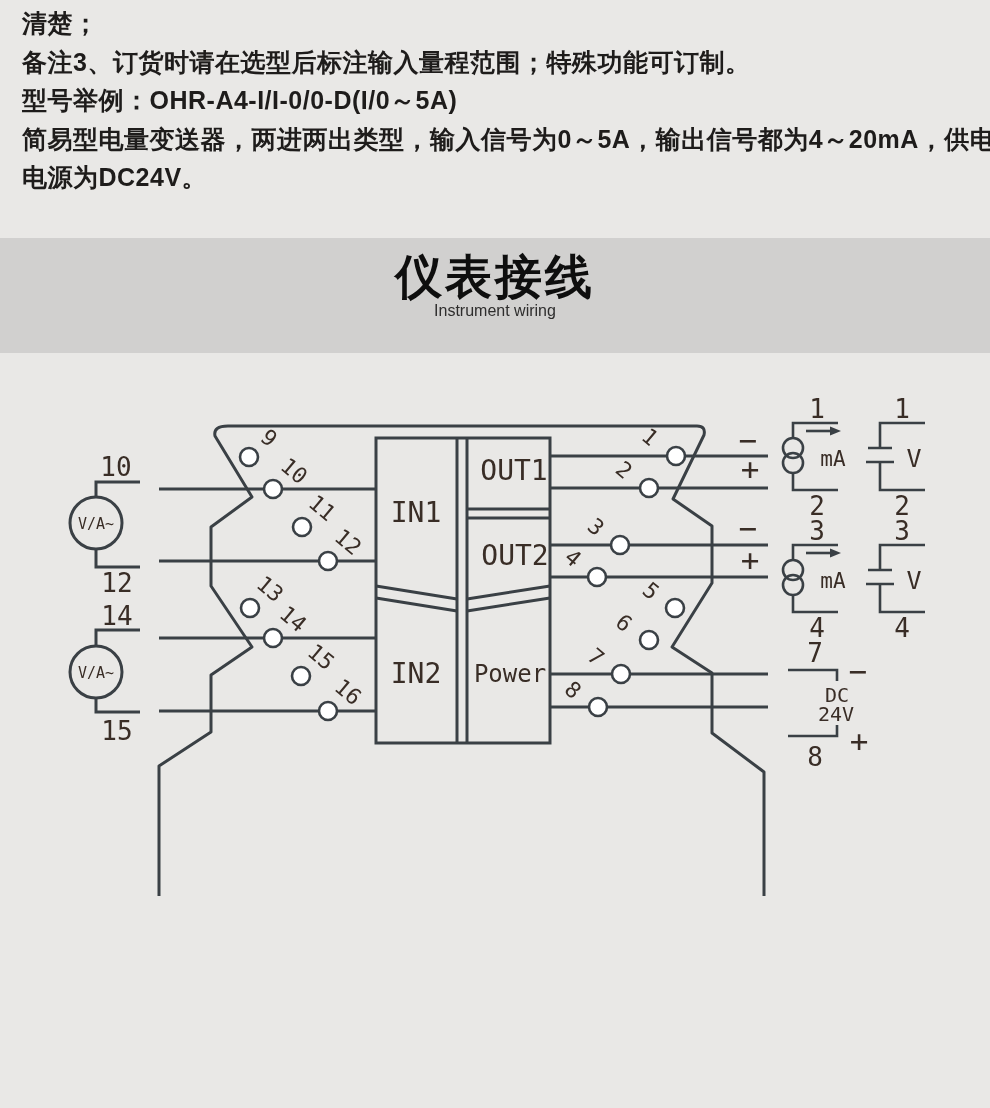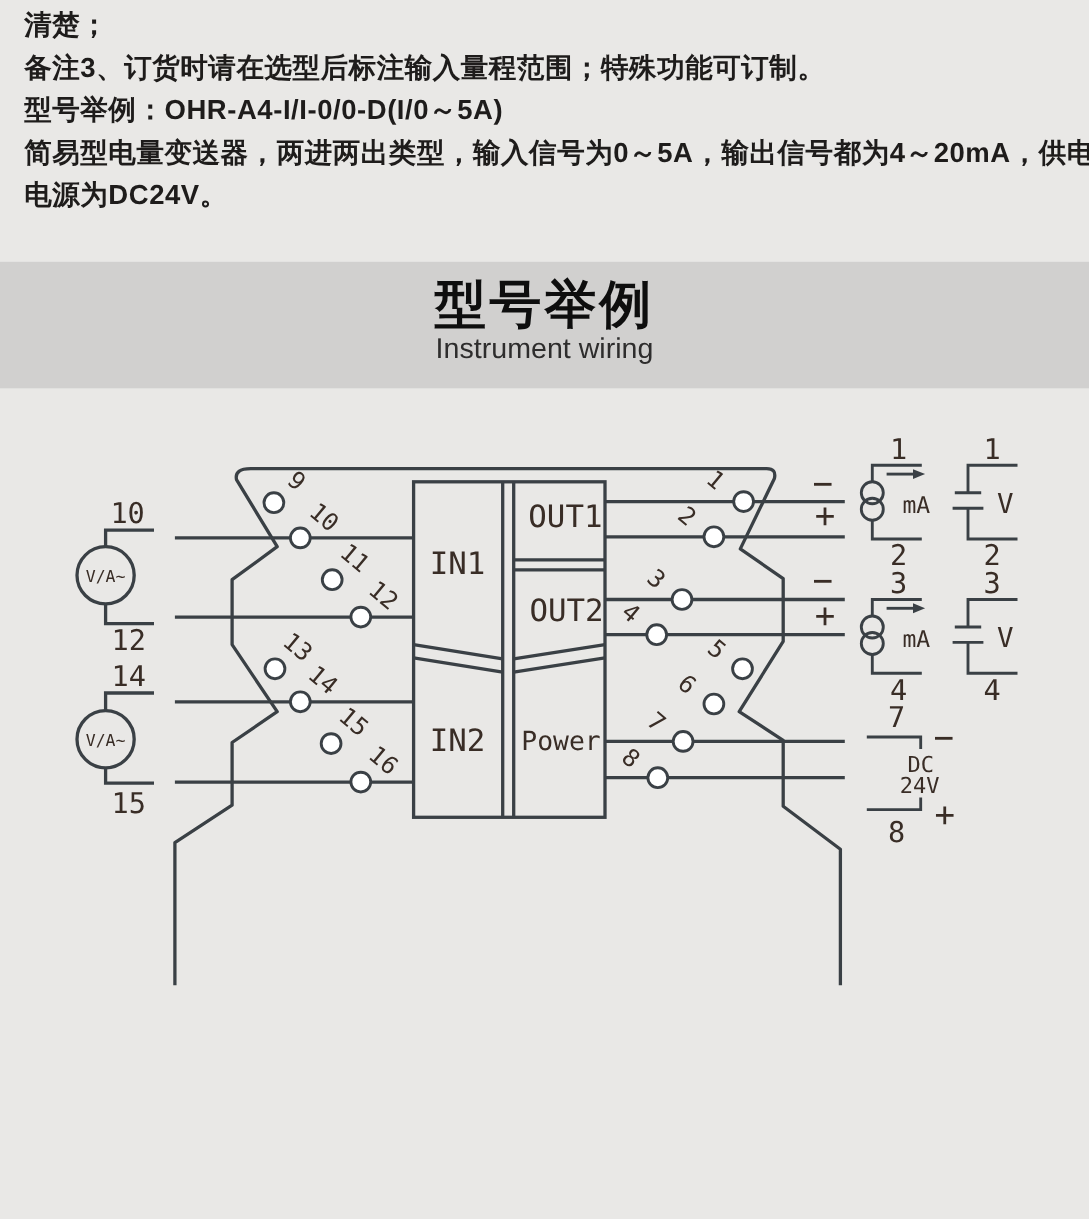--- a/index.html
+++ b/index.html
@@ -4,21 +4,21 @@
 <style>
   html,body { margin:0; padding:0; background:#e9e8e6; }
   .page { position:relative; width:990px; height:896px; background:#e9e8e6; overflow:hidden;
           font-family:"Liberation Sans", sans-serif; }
   .notes { position:absolute; left:22px; top:4px; font-size:25px; font-weight:bold;
            color:#1e1c1b; line-height:38.5px; letter-spacing:0.5px; white-space:nowrap; }
   .banner { position:absolute; left:0; top:238px; width:990px; height:115px;
             background:#d1d0cf; text-align:center; }
   .banner-cn { font-size:47px; font-weight:bold; color:#0e0e0e; margin:0; padding-top:15px;
                line-height:1.0; letter-spacing:3px; }
-  .banner-en { font-size:26px; color:#2e2d2d; margin:0; padding-top:3px; line-height:1.0; }
+  .banner-en { font-size:16px; color:#2e2d2d; margin:0; padding-top:3px; line-height:1.0; }
   svg.diagram { position:absolute; left:0; top:0; }
   
   .lbl  { fill:#392d26; text-anchor:middle; dominant-baseline:central;
           font-family:"DejaVu Sans Mono", monospace; }
   .num  { font-size:26px; }
   .tnum { font-size:22px; }
   .boxlbl { font-size:28px; }
   .plbl { font-size:24px; }
   .unit { font-size:21px; }
   .vunit{ font-size:25px; }
@@ -36,21 +36,21 @@
 
   <div class="notes">
     <div>清楚；</div>
     <div>备注3、订货时请在选型后标注输入量程范围；特殊功能可订制。</div>
     <div>型号举例：OHR-A4-I/I-0/0-D(I/0～5A)</div>
     <div>简易型电量变送器，两进两出类型，输入信号为0～5A，输出信号都为4～20mA，供电</div>
     <div>电源为DC24V。</div>
   </div>
 
   <div class="banner">
-    <div class="banner-cn">型号举例</div>
+    <div class="banner-cn">仪表接线</div>
     <div class="banner-en">Instrument wiring</div>
   </div>
 
   <svg class="diagram" width="990" height="1108" viewBox="0 0 990 1108">
 
     <path class="wire" stroke-linejoin="round" d="M228,426 H697 Q706,426 704,435 L673,499 L712,526 L712,583 L672,647 L712,673 L712,733
          L764,772 L764,971 Q763,996 741,1002 L661,1025 L627,991 H172 L159,967 L159,766
          L211,732 L211,675 L252,647 L211,586 L211,527 L252,497 L215,436 Q213,426 228,426 Z"></path>
 
     <g>

